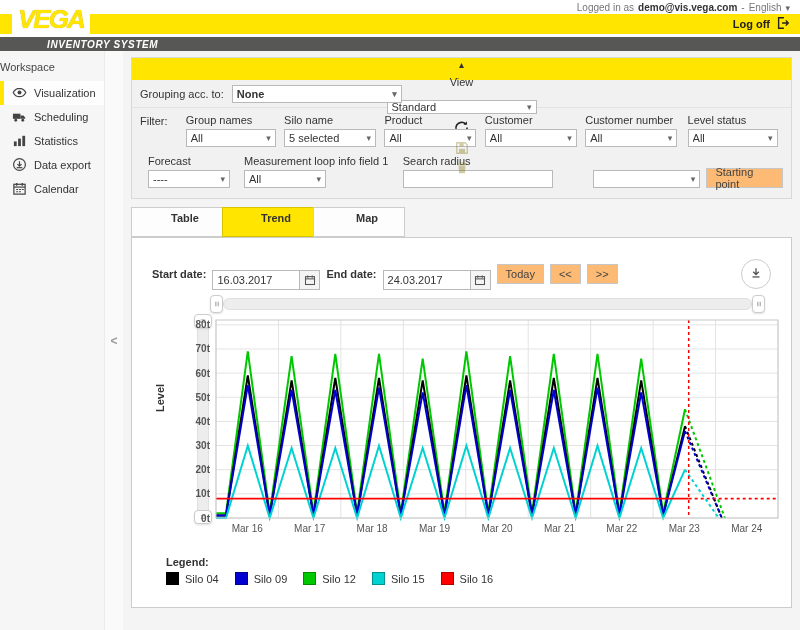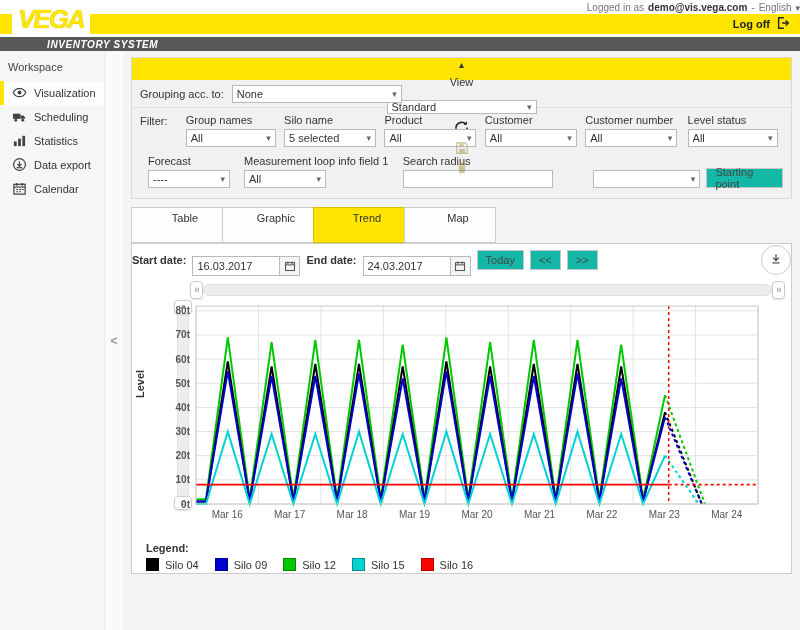--- a/index.html
+++ b/index.html
@@ -3,38 +3,38 @@
 <meta charset="utf-8">
 <style>
   html,body{margin:0;padding:0;}
   body{width:800px;height:630px;overflow:hidden;background:#ffffff;
        font-family:"Liberation Sans", sans-serif;font-size:11px;color:#333;}
   *{box-sizing:border-box;}
 
   
   .hdr{position:relative;width:800px;}
   .hdr-top{height:14px;background:#fff;display:flex;align-items:center;justify-content:flex-end;
-           color:#777;font-size:10px;gap:4px;}
+           padding-right:10px;color:#777;font-size:10px;gap:4px;}
   .hdr-top b{color:#333;}
   .hdr-yellow{height:20px;background:#ffe500;display:flex;align-items:center;justify-content:flex-end;
               padding-right:10px;gap:6px;}
   .hdr-yellow .logoff-lbl{font-weight:bold;color:#222;font-size:11px;}
   .hdr-gap{height:3px;background:#fff;}
   .hdr-dark{height:14px;background:#575756;color:#fff;font-weight:bold;font-size:10px;
             letter-spacing:.6px;display:flex;align-items:center;padding-left:47px;font-style:italic;}
   .logo{position:absolute;left:12px;top:4px;background:#fff;padding:0 6px;z-index:3;}
   .logo span{font-size:26px;font-weight:900;letter-spacing:-2px;color:#ffe500;
              text-shadow:0 0 1px #b5a400;font-style:italic;}
   .caret-down::after{content:"\25BE";color:#666;font-size:9px;}
   .tri-up::before{content:"\25B4";color:#333;font-size:10px;}
 
   
   .page{display:flex;height:580px;}
   .sidebar{width:105px;background:#f6f6f6;display:flex;flex-direction:column;border-right:1px solid #ececec;}
-  .ws-label{padding:10px 8px 8px;color:#444;}
+  .ws-label{padding:10px 0 8px;color:#444;}
   .side-item{height:24px;display:flex;align-items:center;gap:7px;padding-left:8px;
              border-left:4px solid transparent;cursor:pointer;color:#333;}
   .side-item.active{border-left-color:#ffe500;background:#fdfdfd;}
   .side-item svg{flex:0 0 auto;}
   .side-foot{margin-top:auto;border-top:1px solid #e4e4e4;padding:8px;color:#999;font-size:10px;}
   .side-foot .site{color:#888;margin-bottom:8px;display:block;}
   .side-foot .legal{border-top:1px solid #e4e4e4;padding-top:6px;font-size:9px;line-height:1.35;color:#aaa;}
   .strip{width:18px;background:#fafafa;display:flex;align-items:center;justify-content:center;}
   .strip .chev::before{content:"<";color:#999;font-size:12px;font-weight:bold;}
   .main{flex:1;background:#f4f4f4;padding:6px 8px;overflow:hidden;}
@@ -53,34 +53,34 @@
   .grow{height:28px;display:flex;align-items:center;gap:8px;padding:0 8px;border-bottom:1px solid #e2e2e2;}
   .filters{padding:6px 8px 10px;}
   .frow{display:flex;align-items:flex-start;}
   .fcol{display:flex;flex-direction:column;gap:3px;}
   .fcol .flabel{white-space:nowrap;}
   .flt-lbl{width:46px;padding-top:1px;}
   .frow2{margin-top:8px;align-items:flex-end;}
 
   
   .tabs{display:flex;margin-top:8px;}
-  .tab{width:92px;height:36px;line-height:20px;text-align:center;font-weight:normal;
+  .tab{width:92px;height:30px;line-height:20px;text-align:center;font-weight:bold;
        background:#fdfdfd;border:1px solid #ccc;margin-left:-1px;cursor:pointer;color:#333;padding-left:16px;}
   .tab:first-child{margin-left:0;}
   .tab.active{background:#ffe500;border-color:#d8c300;}
 
   
-  .tpanel{border:1px solid #ccc;background:#fff;padding:0;}
+  .tpanel{border:1px solid #ccc;background:#fff;padding:20px;}
   .daterow{display:flex;align-items:center;gap:6px;}
   .daterow .lbl{font-weight:bold;color:#333;}
   .dinput{display:flex;align-items:stretch;margin-top:12px;}
   .dinput input{width:88px;height:20px;border:1px solid #b9b9b9;padding:0 4px;font:inherit;color:#333;}
   .dinput .calbtn{width:20px;border:1px solid #b9b9b9;border-left:none;background:#f4f4f4;
                   display:flex;align-items:center;justify-content:center;cursor:pointer;}
-  .btn{height:20px;background:#14b8a6;border:1px solid #c6c6c6;color:#444;padding:0 8px;
+  .btn{height:20px;background:#fdba74;border:1px solid #c6c6c6;color:#444;padding:0 8px;
        display:flex;align-items:center;cursor:pointer;}
   .dl-circle{margin-left:auto;width:30px;height:30px;border:1px solid #ccc;border-radius:50%;
              display:flex;align-items:center;justify-content:center;cursor:pointer;background:#fff;}
 
   
   .chart-area{position:relative;height:254px;margin-top:6px;}
   .hslider{position:absolute;left:58px;right:6px;top:0;height:16px;display:flex;align-items:center;}
   .hslider .track{flex:1;height:12px;background:#ededed;border:1px solid #e0e0e0;border-radius:6px;}
   .hgrip{width:13px;height:18px;background:#fff;border:1px solid #ccc;border-radius:4px;
          display:flex;align-items:center;justify-content:center;color:#999;font-size:9px;cursor:ew-resize;
@@ -226,21 +226,21 @@
           <svg width="14" height="14" viewBox="0 0 16 16">
               <path d="M4 5h8l-.7 9H4.7z" fill="#7a6e00"></path>
               <path d="M2.5 4h11" stroke="#7a6e00" stroke-width="1.5"></path>
               <path d="M6 3.8V2h4v1.8" fill="none" stroke="#7a6e00" stroke-width="1.4"></path>
             </svg>
         </span>
       </div>
 
       <div class="grow">
         <span>Grouping acc. to:</span>
-        <div class="sel" style="width:170px;">
+        <div class="sel" style="width:170px;font-weight:bold;">
           <span class="val">None</span>
         </div>
       </div>
 
       <div class="filters">
         <div class="frow">
           <div class="flt-lbl">Filter:</div>
           <div class="fcol" style="width:99px;">
             <span class="flabel">Group names</span>
             <div class="sel" style="width:90px;">
@@ -301,21 +301,20 @@
           </div>
           <div class="btn" style="margin-left:6px;">
             <span>Starting point</span>
           </div>
         </div>
       </div>
     </div>
 
     <div class="tabs">
       <div class="tab"><span>Table</span></div>
-      <div class="tab"><span>Graphic</span></div>
       <div class="tab active"><span>Trend</span></div>
       <div class="tab"><span>Map</span></div>
     </div>
 
     <div class="tpanel">
       <div class="daterow">
         <span class="lbl">Start date:</span>
         <div class="dinput">
           <input value="16.03.2017" style="">
           <span class="calbtn">

